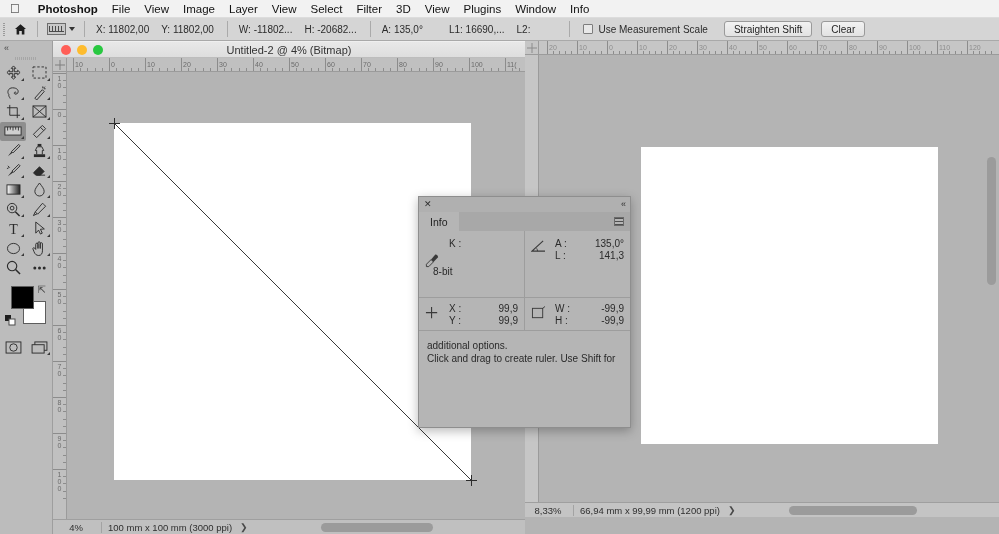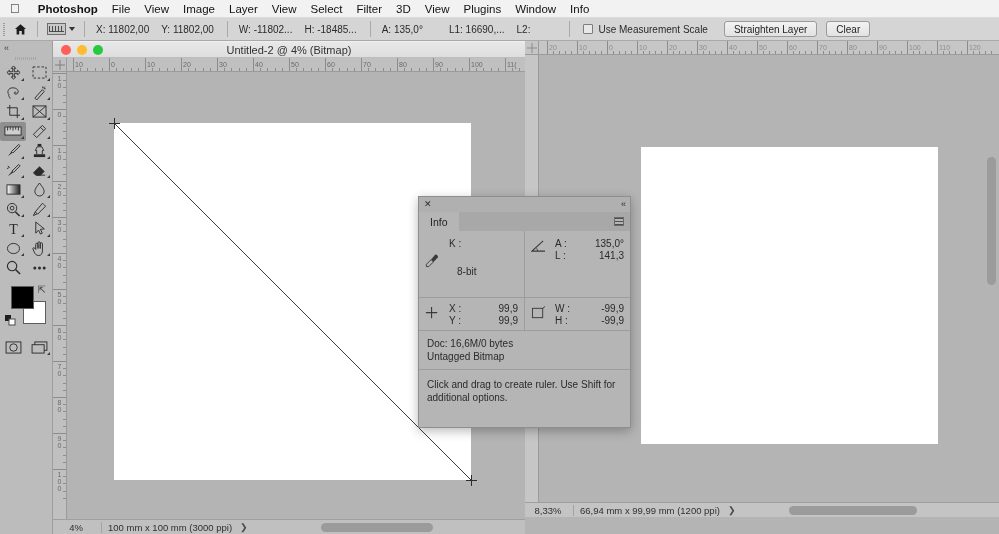--- a/index.html
+++ b/index.html
@@ -177,21 +177,21 @@
      background: repeating-linear-gradient(to bottom,#4f4f4f 0 1px,#b5b5b5 1px 3px);
      border:1px solid #6a6a6a; }
   .ip-row { display:flex; border-bottom:1px solid #9d9d9d; }
   .ip-cell { position:relative; flex:1; padding:7px 6px 5px 6px; }
   .ip-cell + .ip-cell { border-left:1px solid #9d9d9d; }
   .ip-icon { position:absolute; left:6px; }
   .ip-lines { margin-left:24px; }
   .ip-line { display:flex; justify-content:space-between; line-height:12px; }
   .ip-key { width:22px; }
   .ip-val { text-align:right; }
-  .ip-depth { margin-left:32px; margin-top:16px; line-height:12px; }
+  .ip-depth { margin-left:8px; margin-top:16px; line-height:12px; }
   .ip-doc { padding:6px 8px; border-bottom:1px solid #9d9d9d; line-height:13px; }
   .ip-hint { padding:8px 8px; line-height:13px; color:#2a2a2a; }
 </style>
 </head>
 <body>
 
 <div id="menubar">
   <span class="apple"></span>
   <span class="mi bold">Photoshop</span>
   <span class="mi">File</span>
@@ -222,34 +222,34 @@
     <span class="swatch">
         <i></i>
       </span>
     <span class="caret-d"></span>
   </span>
   <span class="ob-sep"></span>
   <span class="ob-field">X: 11802,00</span>
   <span class="ob-field pair">Y: 11802,00</span>
   <span class="ob-sep"></span>
   <span class="ob-field">W: -11802...</span>
-  <span class="ob-field pair">H: -18485...</span>
+  <span class="ob-field pair">H: -20682...</span>
   <span class="ob-sep"></span>
   <span class="ob-field">A: 135,0°</span>
   <span style="width:14px"></span>
   <span class="ob-field">L1: 16690,...</span>
   <span class="ob-field">L2:</span>
   <span style="width:28px"></span>
   <span class="ob-sep"></span>
   <span class="ob-check">
     <span class="box"></span>
     <span>Use Measurement Scale</span>
   </span>
   <span style="width:8px"></span>
-  <span class="ob-btn">Straighten Layer</span>
+  <span class="ob-btn">Straighten Shift</span>
   <span style="width:9px"></span>
   <span class="ob-btn">Clear</span>
 </div>
 
 <div id="workspace">
 
   <div id="toolbar">
     <div id="tb-collapse">«</div>
     <div id="tb-grip">
         <i></i>
@@ -819,24 +819,20 @@
               <span class="ip-val">-99,9</span>
             </div>
           <div class="ip-line">
               <span class="ip-key">H :</span>
               <span class="ip-val">-99,9</span>
             </div>
         </div>
       </div>
     </div>
 
-    <div class="ip-doc">
-      <div>Doc: 16,6M/0 bytes</div>
-      <div>Untagged Bitmap</div>
-    </div>
 
     <div class="ip-hint">
+      <div>additional options.</div>
       <div>Click and drag to create ruler.  Use Shift for</div>
-      <div>additional options.</div>
     </div>
   </div>
 
 </div>
 
 </body></html>

